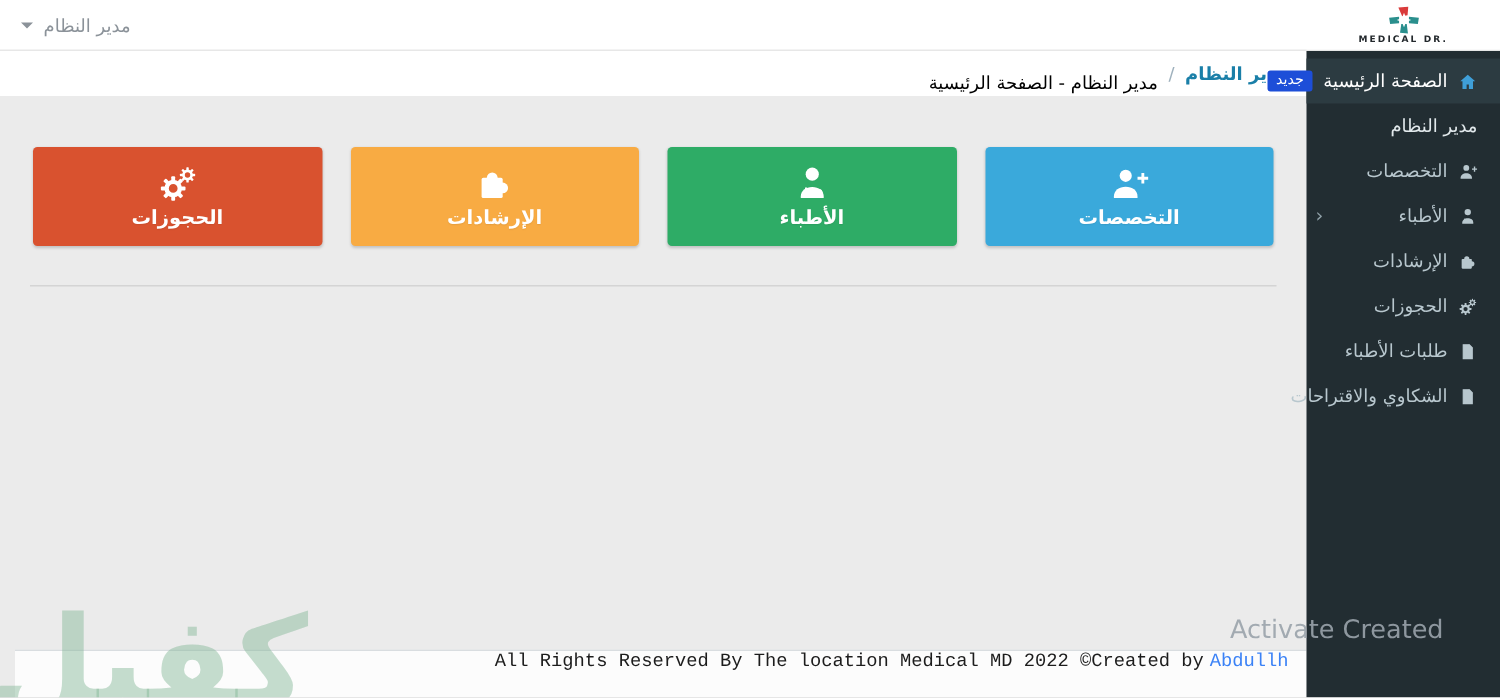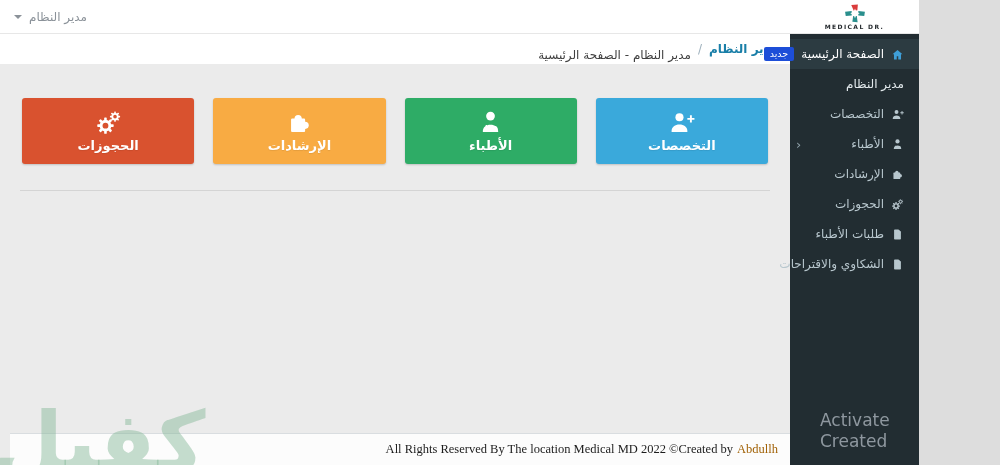--- a/index.html
+++ b/index.html
@@ -1,37 +1,37 @@
 <!DOCTYPE html>
 <html lang="ar"><head>
 <meta charset="utf-8">
 <style>
   html,body{margin:0;padding:0;background:#ddd;}
-  .screen{position:relative;width:888px;height:465px;background:#ebebeb;overflow:hidden;
-          font-family:"DejaVu Sans",sans-serif;padding-left:31px;-webkit-font-smoothing:antialiased;}
+  .screen{position:relative;width:1000px;height:465px;background:#ebebeb;overflow:hidden;
+          font-family:"DejaVu Sans",sans-serif;-webkit-font-smoothing:antialiased;}
 
   
   .navbar{position:absolute;top:0;left:0;right:0;height:33px;background:#fff;
           border-bottom:1px solid #e7e7e7;z-index:3;}
   .user-menu{position:absolute;left:14px;top:0;height:33px;display:flex;align-items:center;
              gap:7px;direction:rtl;color:#8b9299;font-size:12px;cursor:pointer;}
   .caret-down{width:0;height:0;border-left:4px solid transparent;border-right:4px solid transparent;
               border-top:4px solid #8b9299;}
   .hamburger{position:absolute;right:106px;top:13px;width:15px;cursor:pointer;}
   .hamburger i{display:block;height:2px;background:#9aa1a7;margin-bottom:3px;border-radius:1px;}
   .brand{position:absolute;right:0;top:0;width:129px;height:33px;background:#fff;
          display:flex;flex-direction:column;align-items:center;justify-content:center;line-height:1;}
   .brand-name{font-size:6px;font-weight:bold;color:#23282c;letter-spacing:1.4px;margin-top:1px;}
 
   
   .breadcrumb-row{position:absolute;top:34px;left:0;right:129px;height:30px;background:#fff;
                   display:flex;align-items:center;direction:rtl;padding:0 12px;font-size:12px;z-index:2;}
   .bc-link{color:#1a7fa8;font-weight:bold;cursor:pointer;}
   .bc-sep{color:#9fb1bd;margin:0 7px;}
-  .bc-current{color:#404040;margin-top:12px;}
+  .bc-current{color:#000000;margin-top:12px;}
 
   
   .sidebar{position:absolute;top:34px;right:0;width:129px;bottom:0;background:#222d32;z-index:2;}
   .menu{padding-top:5px;}
   .menu-row{height:30px;display:flex;align-items:center;direction:rtl;padding:0 15px 0 6px;
             color:#b8c7ce;font-size:12px;cursor:pointer;gap:7px;white-space:nowrap;}
   .menu-row.active{background:#2c3b41;color:#fff;}
   .menu-row.active .mi{color:#3f9fd8;}
   .mi{width:13px;height:13px;flex:0 0 13px;display:inline-flex;}
   .mi svg{width:100%;height:100%;fill:currentColor;}
@@ -48,23 +48,23 @@
         align-items:center;justify-content:center;gap:2px;cursor:pointer;
         box-shadow:0 1px 2px rgba(0,0,0,.18);}
   .card-icon{width:27px;height:27px;display:inline-flex;}
   .card-icon svg{width:100%;height:100%;fill:currentColor;}
   .card-label{font-size:13px;font-weight:bold;text-shadow:0 1px 1px rgba(0,0,0,.08);}
 
   .divider{position:absolute;top:190px;left:20px;right:149px;border-top:1px solid #d4d4d4;}
 
   
   .footer{position:absolute;bottom:0;left:10px;right:129px;height:31px;background:#fcfcfc;
-          border-top:1px solid #d9dde0;display:flex;align-items:center;justify-content:flex-end;
-          padding:0 12px;font-family:Liberation Serif, serif;font-size:12.5px;color:#1c1c1c;gap:4px;z-index:1;}
-  .footer-link{color:#a16207;cursor:pointer;}
+          border-top:1px solid #d9dde0;display:flex;align-items:flex-start;justify-content:flex-end;
+          padding:0 12px;font-family:Liberation Mono, monospace;font-size:12.5px;color:#1c1c1c;gap:4px;z-index:1;}
+  .footer-link{color:#3b82f6;cursor:pointer;}
 
   
   .activate{position:absolute;left:820px;top:410px;z-index:6;pointer-events:none;
             color:rgba(154,163,171,.9);line-height:1.25;}
   .activate-title{font-size:17px;}
   .activate-sub{font-size:11px;color:rgba(160,170,178,.85);}
   .kafeel{position:absolute;left:-8px;bottom:-18px;z-index:6;pointer-events:none;
           font-size:82px;font-weight:bold;line-height:1;color:rgba(128,182,148,.45);}
 </style>
 </head>

